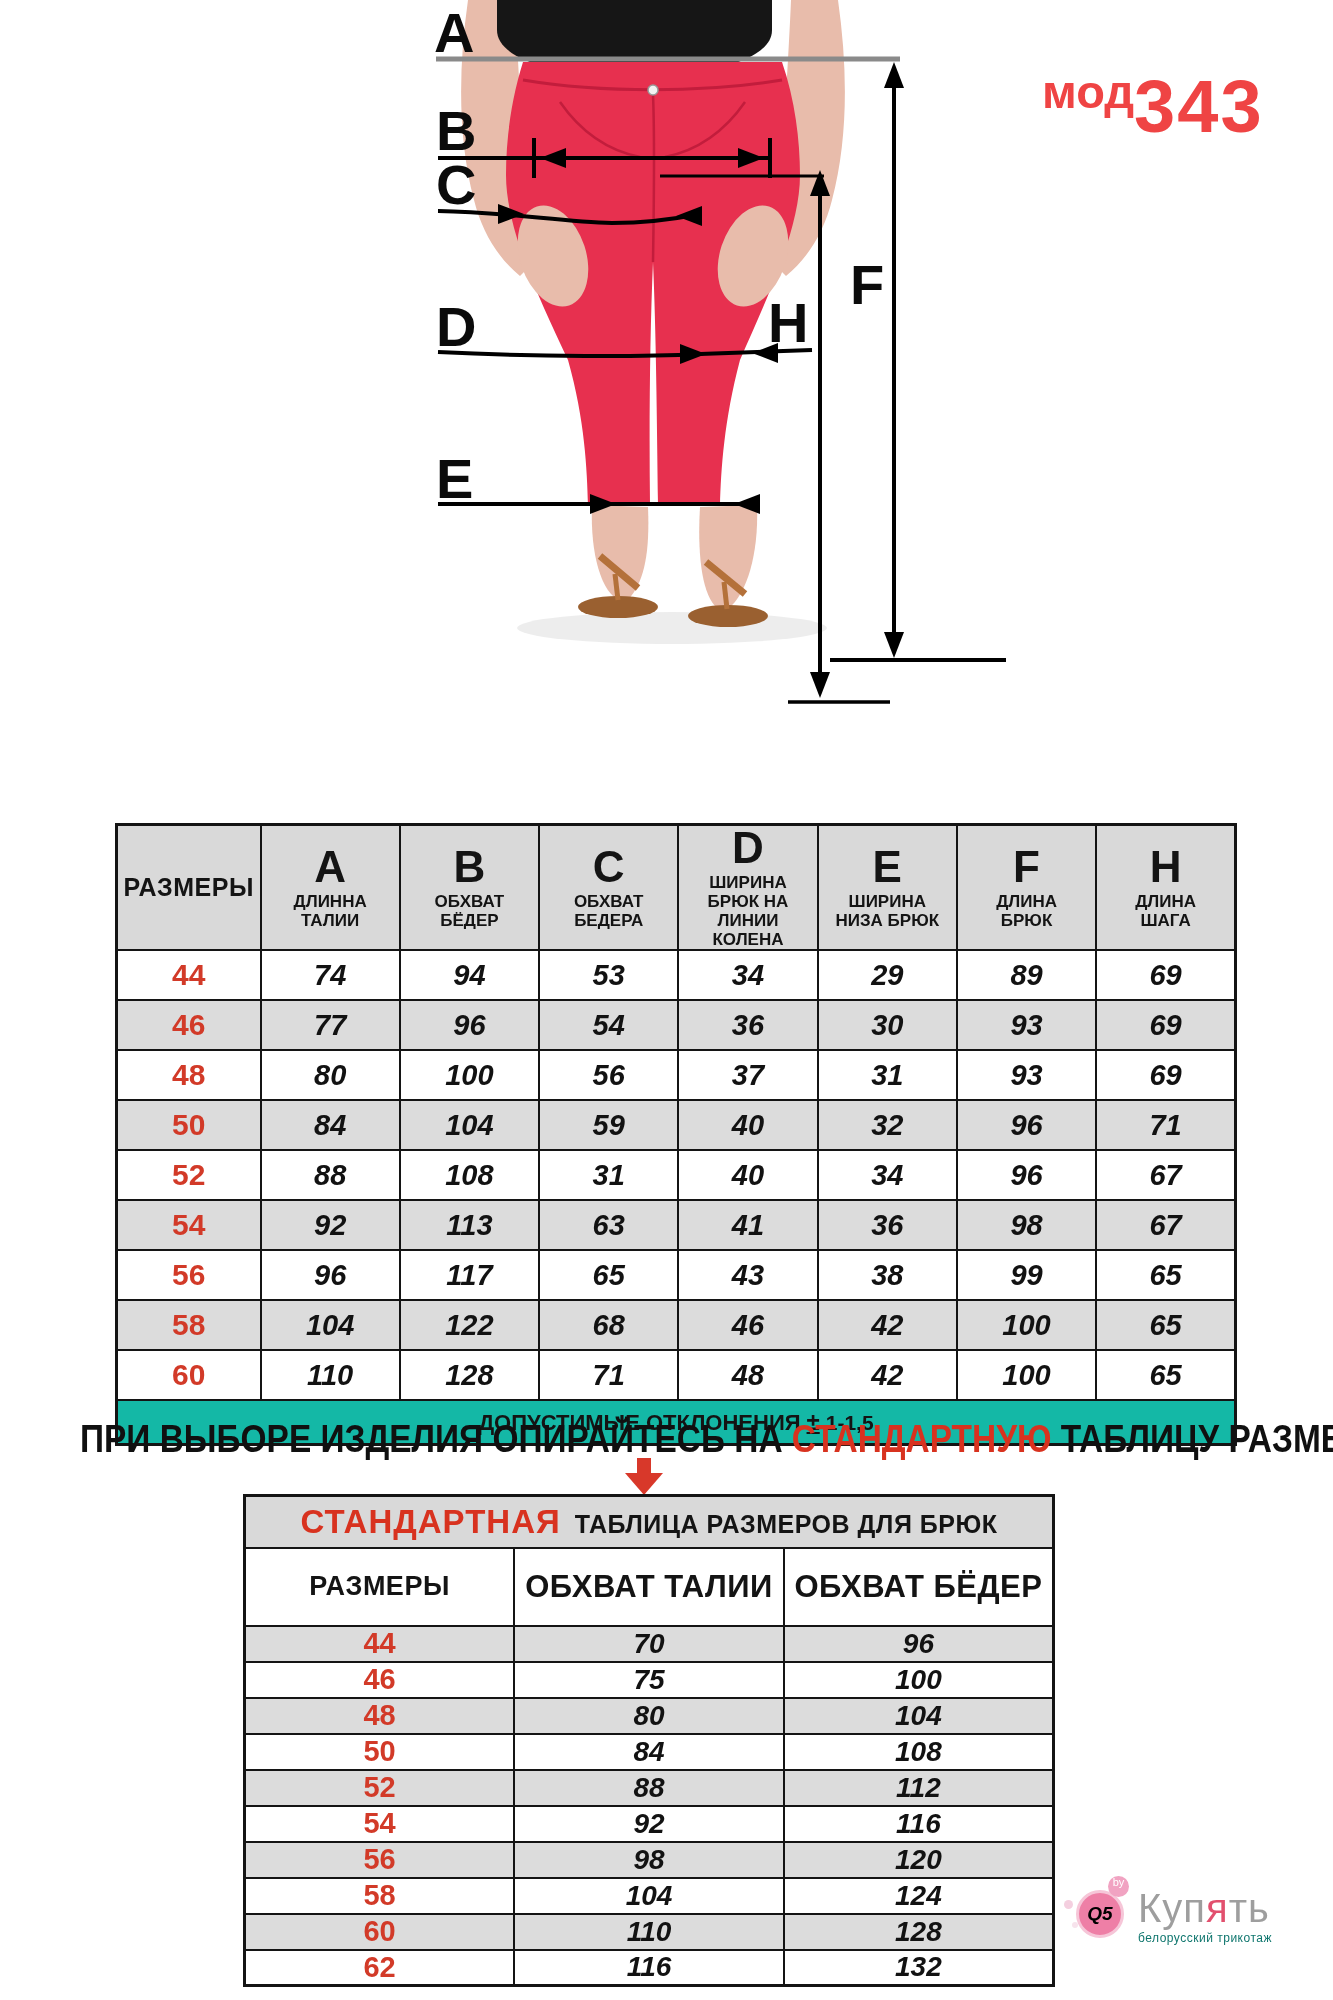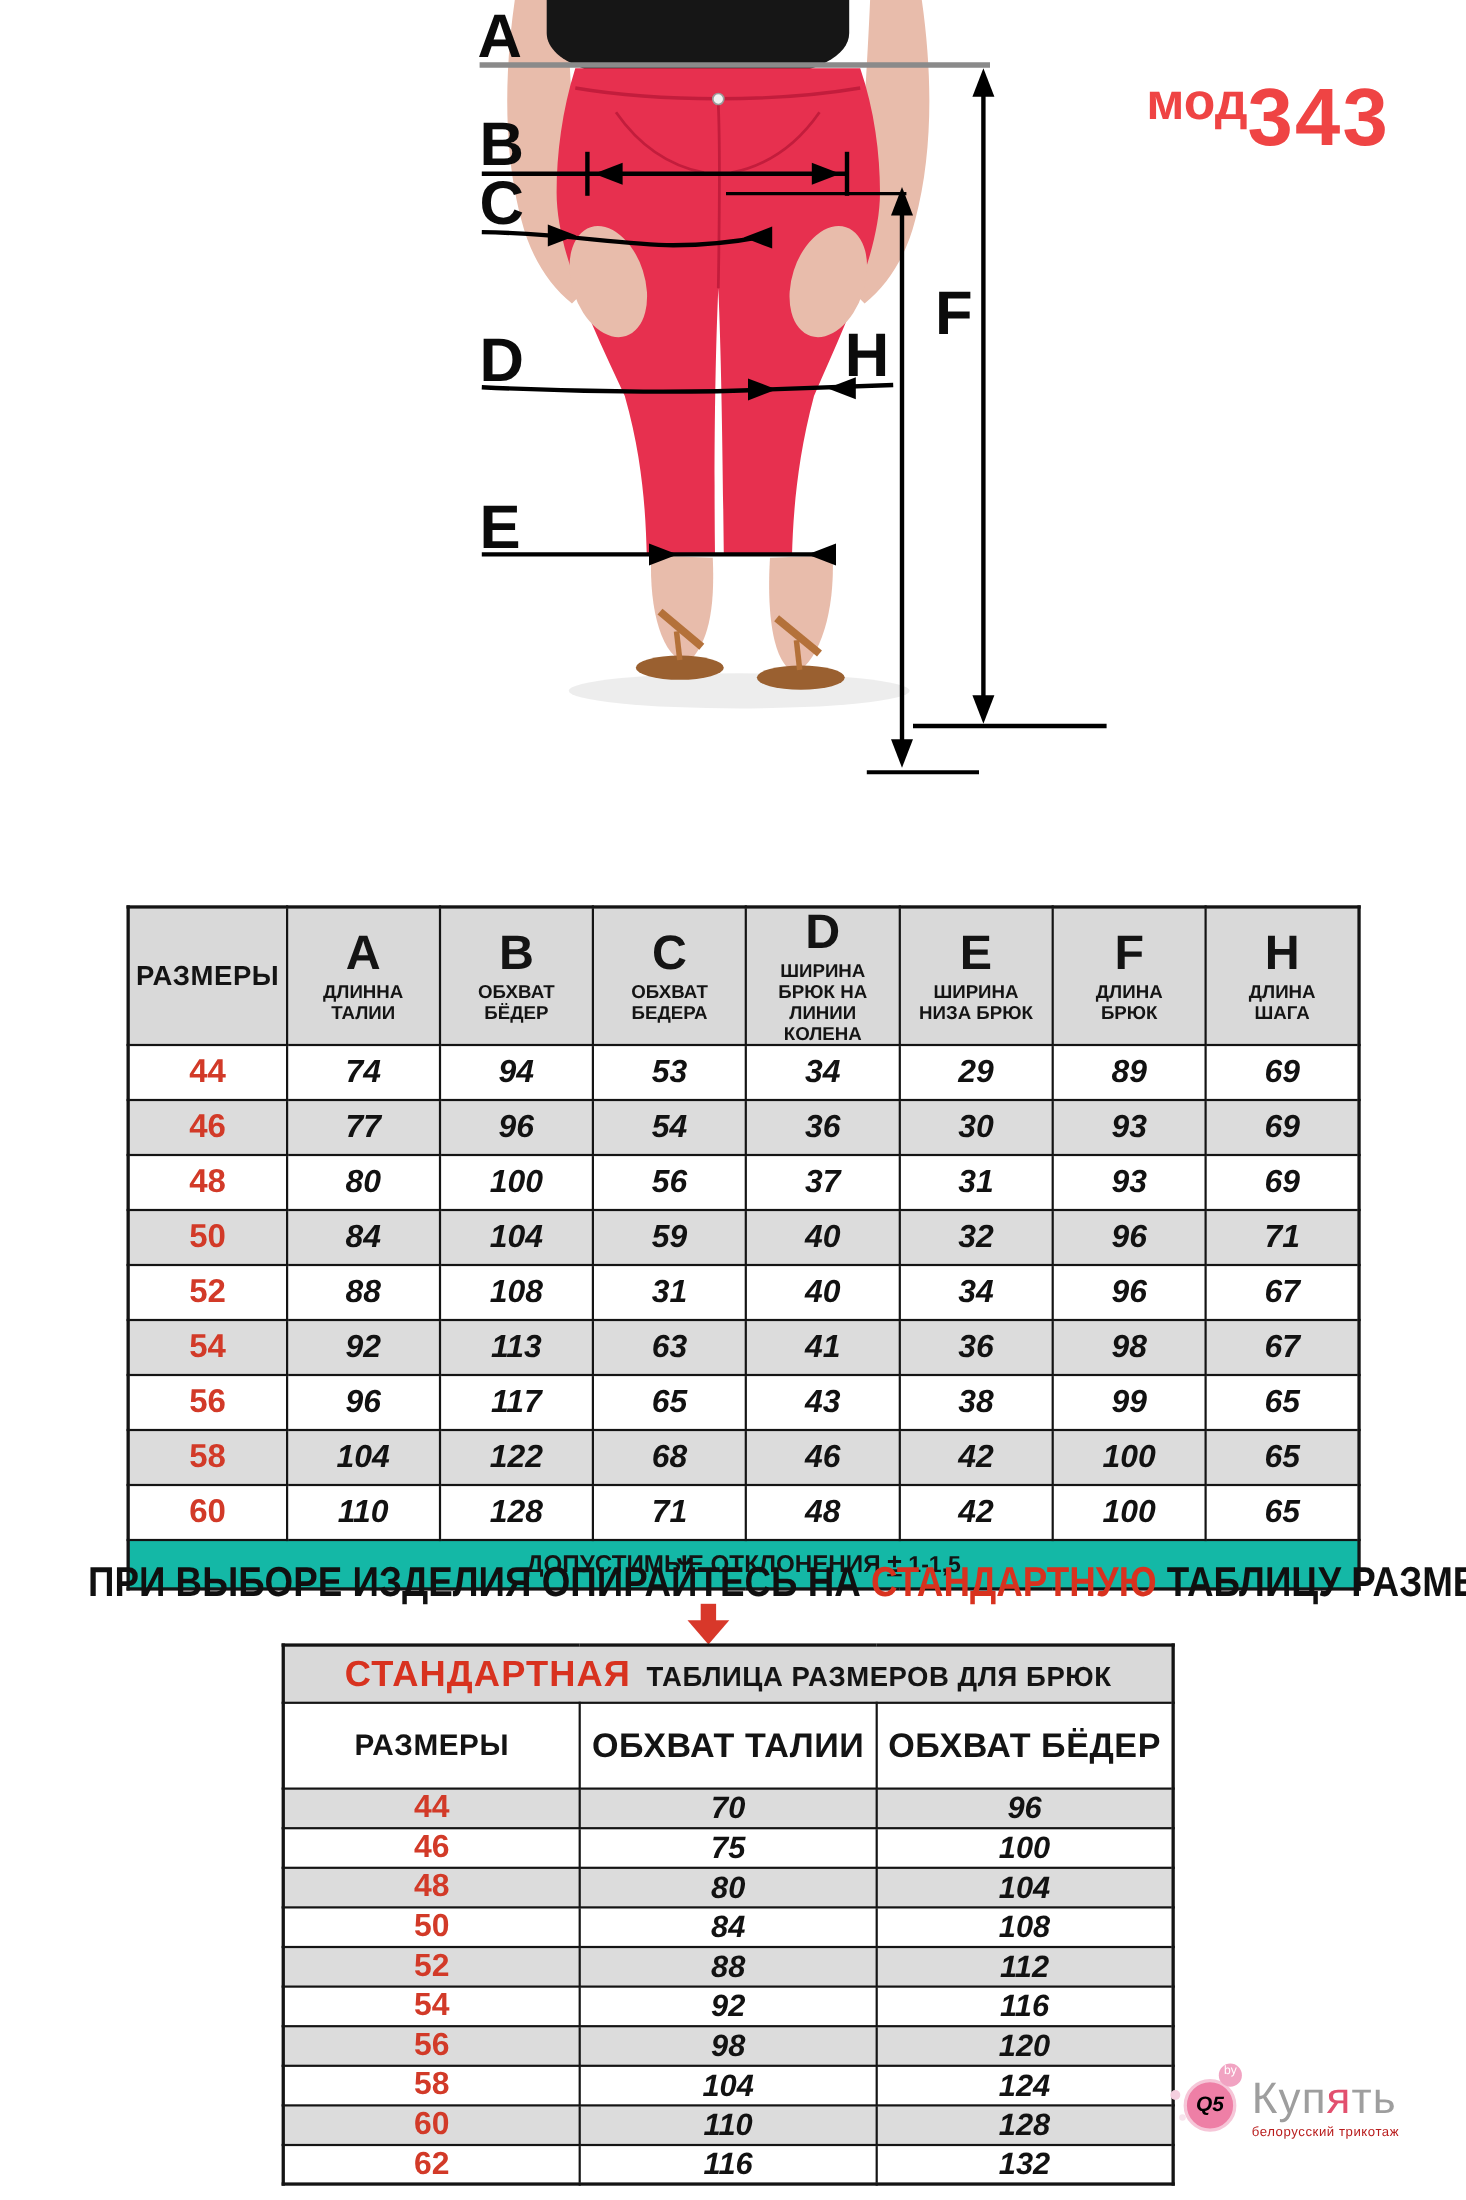--- a/index.html
+++ b/index.html
@@ -10,21 +10,21 @@
 
   .mod{position:absolute;left:1042px;top:64px;display:flex;align-items:flex-start;color:#ef4444}
   .mod-prefix{font-size:47px;font-weight:700}
   .mod-number{font-size:74px;font-weight:700;letter-spacing:2px}
 
   .title1{position:absolute;top:776px;left:115px;width:1122px;text-align:center;
           font-size:31px;color:#161616;letter-spacing:.3px;white-space:nowrap}
 
   table{border-collapse:collapse;table-layout:fixed}
   .t1{position:absolute;top:823px;left:115px;width:1122px;border:3px solid #141414}
-  .t2{position:absolute;top:1494px;left:256px;width:812px;border:3px solid #141414}
+  .t2{position:absolute;top:1494px;left:243px;width:812px;border:3px solid #141414}
   .t1 th,.t1 td,.t2 th,.t2 td{border:2.5px solid #141414;text-align:center;vertical-align:middle;padding:0}
   .head-row{height:87px;background:#d9d9d9}
   .razmery{font-size:25px;font-weight:700;letter-spacing:.5px}
   .col-letter{font-size:44px;font-weight:700;line-height:1}
   .col-name{font-size:17px;font-weight:700;line-height:1.12;margin-top:3px;padding:0 16px}
   .t1 tbody tr{height:50px}
   tr.shade{background:#dcdcdc}
   .size-cell{font-size:30px;font-weight:700;color:#d23a28}
   .val-cell{font-size:29px;font-weight:700;font-style:italic;color:#121212}
   .foot-row{height:44px;background:#14b8a6}
@@ -56,21 +56,21 @@
   .logo-badge::before{content:"";position:absolute;left:-12px;top:24px;width:9px;height:9px;border-radius:50%;background:#f4cfdf}
   .logo-badge::after{content:"";position:absolute;left:-4px;top:46px;width:6px;height:6px;border-radius:50%;background:#f7e3ec}
   .logo-circle{position:absolute;left:0;top:14px;width:42px;height:42px;border-radius:50%;
           background:#ee7fa6;border:3px solid #f6c6d8;display:flex;align-items:center;justify-content:center;
           color:#000000;font-size:19px;font-weight:700;font-style:italic}
   .logo-by{position:absolute;left:32px;top:0;width:21px;height:21px;border-radius:50%;background:#f1a3c2;
           color:#fff;font-size:11px;display:flex;align-items:flex-start;justify-content:center}
   .logo-text{margin-left:8px;margin-top:12px}
   .logo-name{font-size:40px;line-height:1;color:#9e9e9e;letter-spacing:1px}
   .logo-name .ya{color:#e2506e}
-  .logo-tagline{font-size:12px;color:#b91c1c;text-align:center;margin-top:3px;letter-spacing:.5px}
+  .logo-tagline{font-size:12px;color:#0f766e;text-align:center;margin-top:3px;letter-spacing:.5px}
 </style>
 </head>
 <body>
 
 <div class="sheet">
 
   <svg class="diagram" width="1333" height="770" viewBox="0 0 1333 770">
 
     <g>
 

